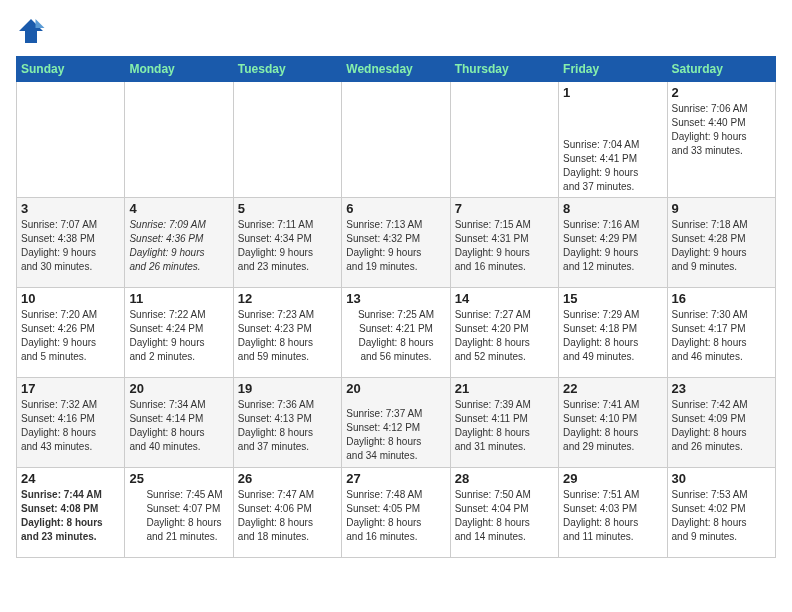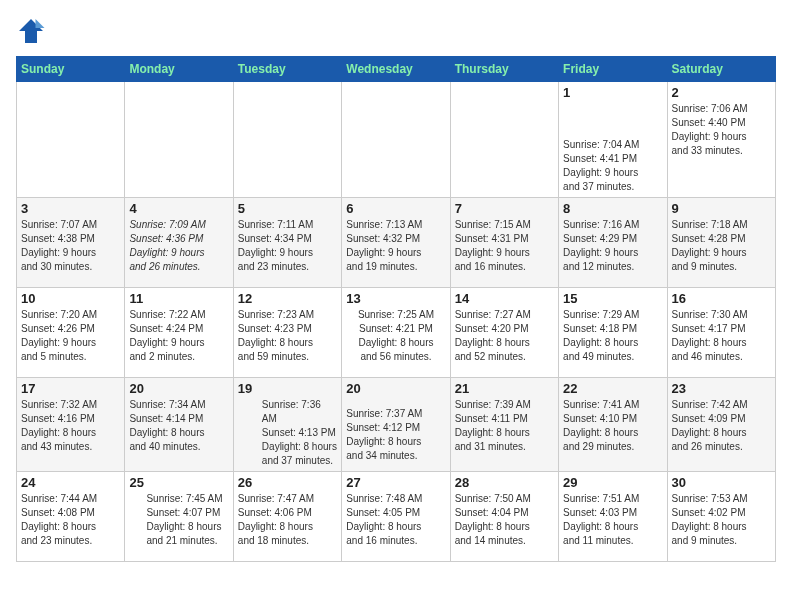--- a/index.html
+++ b/index.html
@@ -253,21 +253,21 @@
         </td>
         <td>
           <div class="day-num">20</div>
           <div class="day-info" style="white-space: pre-line;">Sunrise: 7:34 AM
 Sunset: 4:14 PM
 Daylight: 8 hours
 and 40 minutes.</div>
         </td>
         <td>
           <div class="day-num">19</div>
-          <div class="day-info" style="white-space: pre-line; margin-left: 24px;">Sunrise: 7:36 AM
+          <div class="day-info" style="white-space: pre-line;">Sunrise: 7:36 AM
 Sunset: 4:13 PM
 Daylight: 8 hours
 and 37 minutes.</div>
         </td>
         <td>
           <div class="day-num">20</div>
           <div class="day-info" style="white-space: pre-line; margin-top: 11px;">Sunrise: 7:37 AM
 Sunset: 4:12 PM
 Daylight: 8 hours
 and 34 minutes.</div>
@@ -290,21 +290,21 @@
           <div class="day-num">23</div>
           <div class="day-info" style="white-space: pre-line;">Sunrise: 7:42 AM
 Sunset: 4:09 PM
 Daylight: 8 hours
 and 26 minutes.</div>
         </td>
       </tr>
       <tr>
         <td>
           <div class="day-num">24</div>
-          <div class="day-info" style="white-space: pre-line;">Sunrise: 7:44 AM
+          <div class="day-info" style="white-space: pre-line; font-weight: bold;">Sunrise: 7:44 AM
 Sunset: 4:08 PM
 Daylight: 8 hours
 and 23 minutes.</div>
         </td>
         <td>
           <div class="day-num">25</div>
           <div class="day-info" style="white-space: pre-line; margin-left: 17px;">Sunrise: 7:45 AM
 Sunset: 4:07 PM
 Daylight: 8 hours
 and 21 minutes.</div>

